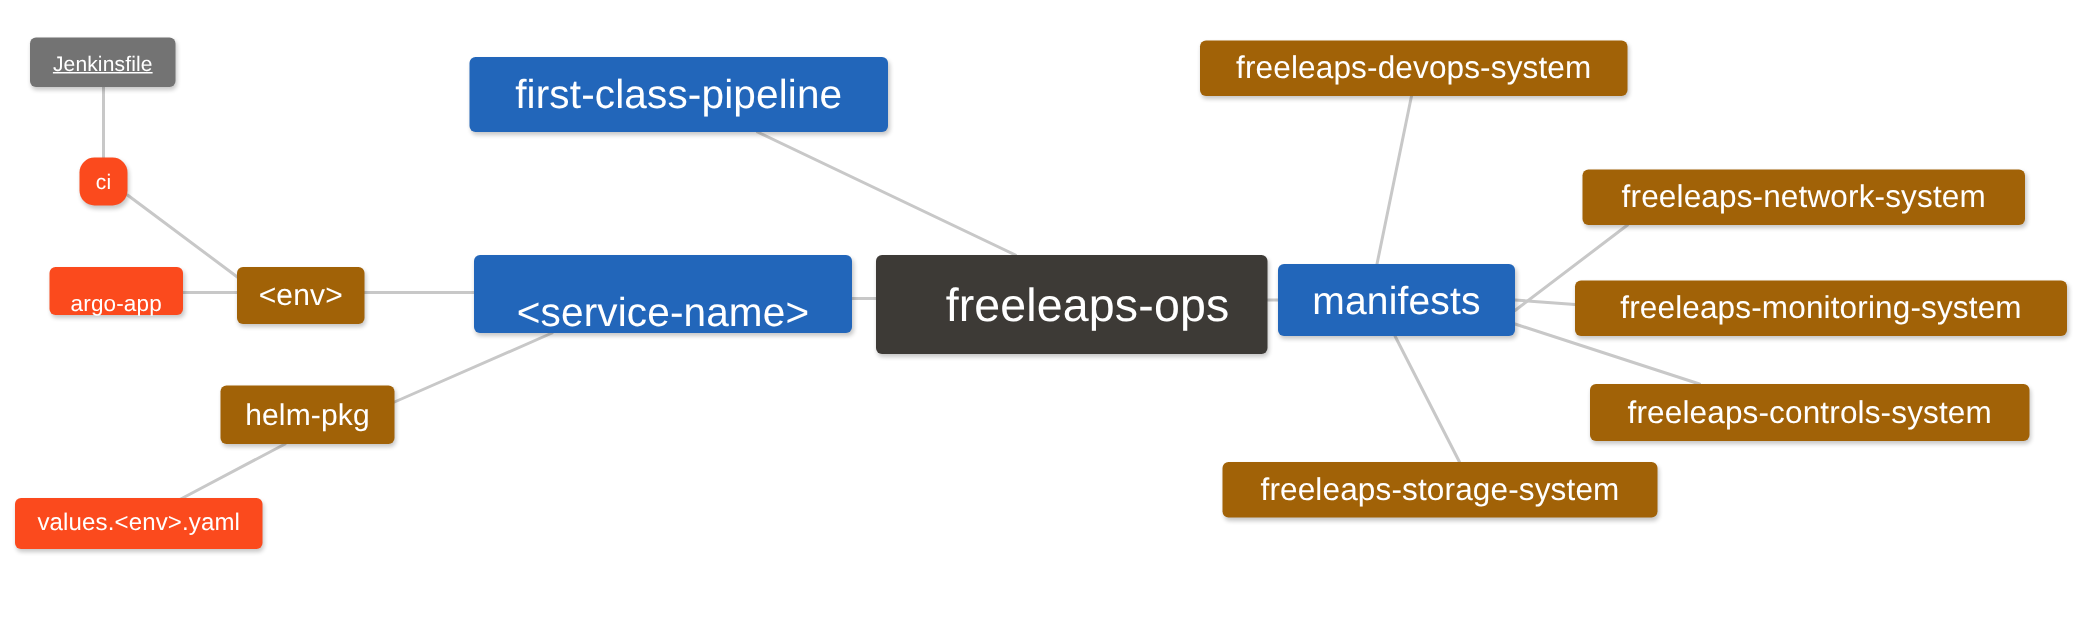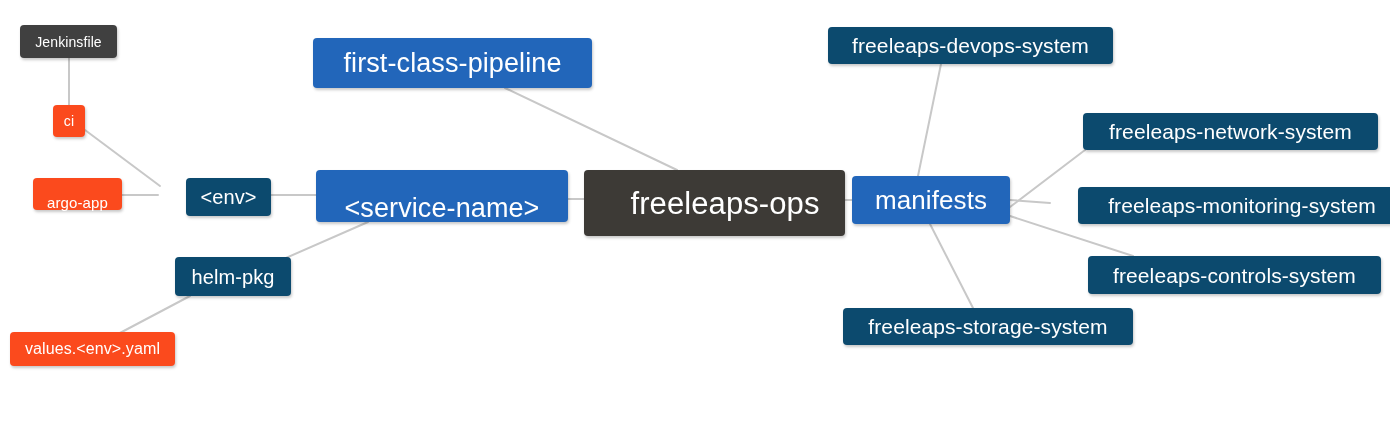--- a/index.html
+++ b/index.html
@@ -42,27 +42,27 @@
     z-index: 2;
   }
   .node span {
     display: block;
     padding: 0 2px;
   }
 
   
   .c-root   { background: #3d3a36; padding-left: 21px; }
   .c-blue   { background: #2266ba; }
-  .c-green  { background: #0c4a6e; margin-left: 28px; }
-  .c-orange { background: #404040; }
+  .c-green  { background: #a16207; }
+  .c-orange { background: #737373; text-decoration: underline; }
   .c-red    { background: #fb4a1d; }
 
   
   #n-jenkinsfile            { left: 20px;   top: 25px;  width: 97px;  height: 33px;  font-size: 14px; }
-  #n-ci                     { left: 53px;   top: 105px; width: 32px;  height: 32px;  font-size: 14px; }
+  #n-ci                     { left: 53px;   top: 105px; width: 32px;  height: 32px;  font-size: 14px; border-radius: 10px; }
   #n-argo-app               { left: 33px;   top: 178px; width: 89px;  height: 32px;  font-size: 15px; align-items: flex-end; }
   #n-env                    { left: 158px;  top: 178px; width: 85px;  height: 38px;  font-size: 20px; }
   #n-helm-pkg               { left: 147px;  top: 257px; width: 116px; height: 39px;  font-size: 20px; }
   #n-values-yaml            { left: 10px;   top: 332px; width: 165px; height: 34px;  font-size: 16px; }
   #n-first-class-pipeline   { left: 313px;  top: 38px;  width: 279px; height: 50px;  font-size: 27px; }
   #n-service-name           { left: 316px;  top: 170px; width: 252px; height: 52px;  font-size: 27px; align-items: flex-end; }
   #n-freeleaps-ops          { left: 584px;  top: 170px; width: 261px; height: 66px;  font-size: 31px; }
   #n-manifests              { left: 852px;  top: 176px; width: 158px; height: 48px;  font-size: 26px; }
   #n-devops-system          { left: 800px;  top: 27px;  width: 285px; height: 37px;  font-size: 21px; }
   #n-network-system         { left: 1055px; top: 113px; width: 295px; height: 37px;  font-size: 21px; }

